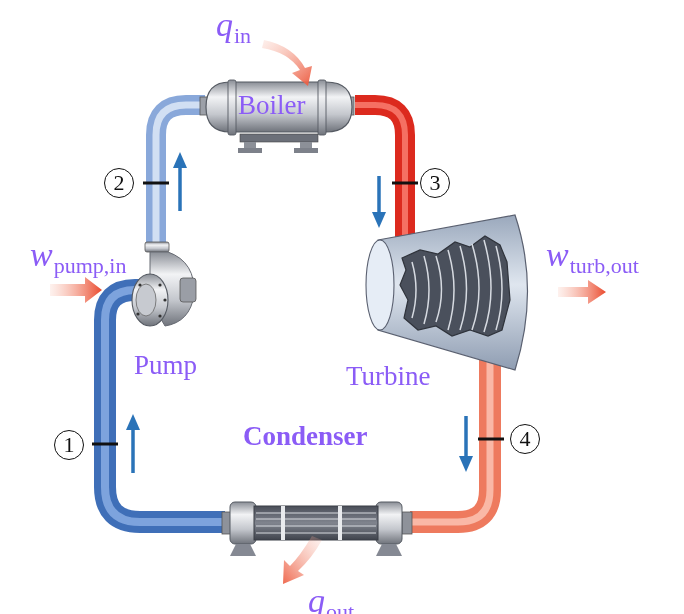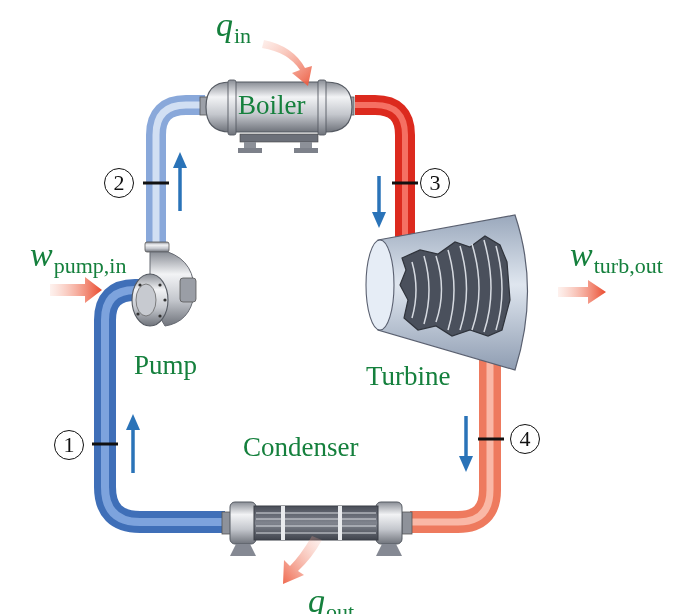--- a/index.html
+++ b/index.html
@@ -1,18 +1,18 @@
 <!DOCTYPE html>
 <html><head>
 <meta charset="utf-8">
 <style>
   html, body { margin:0; padding:0; background:#ffffff; }
   body { width:684px; height:614px; position:relative; overflow:hidden; font-family:"Liberation Serif", "DejaVu Serif", serif; }
   #diagram { position:absolute; left:0; top:0; width:684px; height:614px; }
-  .lbl { position:absolute; color:#15803d; white-space:nowrap; line-height:1; }
+  .lbl { position:absolute; color:#8b5cf6; white-space:nowrap; line-height:1; }
   .comp-label { font-size:27px; }
   .sym { font-size:34px; font-style:italic; }
   .sym .sub { font-size:22px; font-style:normal; vertical-align:-7px; margin-left:1px; }
   .state { position:absolute; width:30px; height:30px; border:1.6px solid #111; border-radius:50%; box-sizing:border-box;
            font-size:22px; text-align:center; line-height:28px; color:#111; background:#fff; }
 </style>
 </head>
 <body>
 
 <svg id="diagram" viewBox="0 0 684 614" xmlns="http://www.w3.org/2000/svg">
@@ -170,32 +170,32 @@
     <path d="M 372 212 L 379 228 L 386 212 Z" fill="#2a73b8"></path>
   </g>
   <g>
     <line x1="466" y1="416" x2="466" y2="458" stroke="#2a73b8" stroke-width="3.5"></line>
     <path d="M 459 456 L 466 472 L 473 456 Z" fill="#2a73b8"></path>
   </g>
 </svg>
 
 <div class="lbl comp-label" style="left:238px; top:92px;">Boiler</div>
 <div class="lbl comp-label" style="left:134px; top:352px;">Pump</div>
-<div class="lbl comp-label" style="left:366px; top:363px;">Turbine</div>
-<div class="lbl comp-label" style="left:243px; top:434px;">Condenser</div>
+<div class="lbl comp-label" style="left:346px; top:363px;">Turbine</div>
+<div class="lbl comp-label" style="left:243px; top:423px;font-weight:bold;">Condenser</div>
 
 <div class="lbl sym" style="left:216px; top:8px;">
   <span>q</span><span class="sub">in</span>
 </div>
 <div class="lbl sym" style="left:308px; top:584px;">
   <span>q</span><span class="sub">out</span>
 </div>
 <div class="lbl sym" style="left:30px; top:238px;">
   <span>w</span><span class="sub">pump,in</span>
 </div>
-<div class="lbl sym" style="left:546px; top:238px;margin-left:24px;">
+<div class="lbl sym" style="left:546px; top:238px;">
   <span>w</span><span class="sub">turb,out</span>
 </div>
 
 <div class="state" style="left:54px; top:430px;">1</div>
 <div class="state" style="left:104px; top:168px;">2</div>
 <div class="state" style="left:420px; top:168px;">3</div>
 <div class="state" style="left:510px; top:424px;">4</div>
 
 </body></html>

